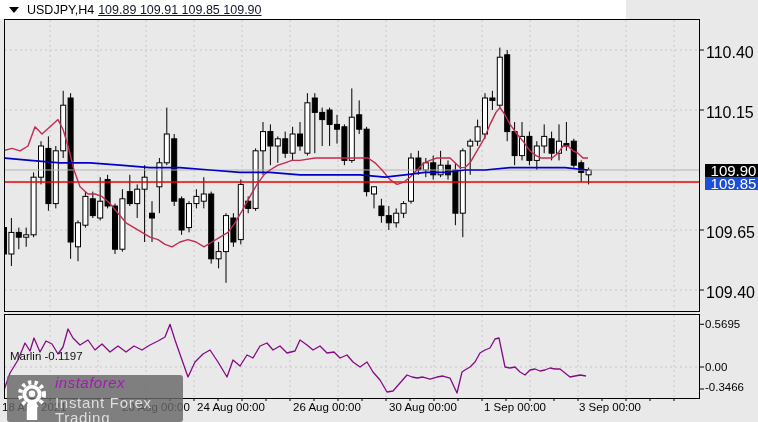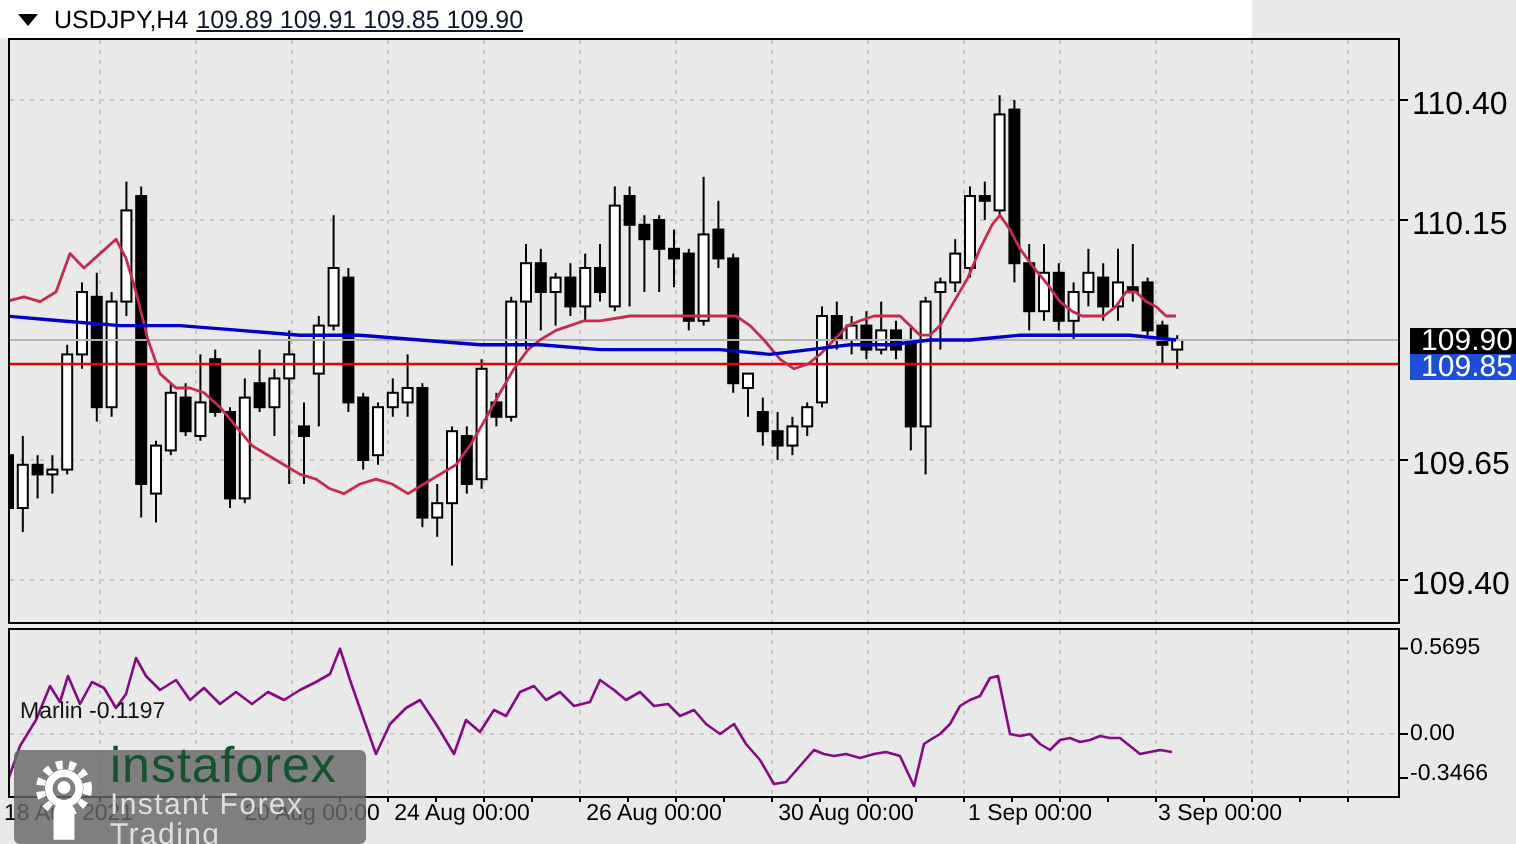--- a/index.html
+++ b/index.html
@@ -16,21 +16,21 @@
   .ilabel{position:absolute;left:705px;font-size:11.5px;color:#000;z-index:2;}
   .badge{position:absolute;left:705px;width:57px;height:13px;color:#fff;font-size:15px;
          line-height:13px;text-align:center;z-index:3;}
   .tlabel{position:absolute;top:401px;font-size:11.5px;color:#000;white-space:nowrap;z-index:2;}
   .center{transform:translateX(-50%);}
   .mlabel{position:absolute;left:10px;top:317px;font-size:11.5px;color:#111;z-index:2;margin-top:33px;}
   .wm{position:absolute;left:7px;top:375px;width:176px;height:47px;
       background:rgba(104,104,104,0.82);border-radius:3px;display:flex;align-items:center;z-index:5;}
   .wm-ico{margin:0 4px 0 6px;flex:0 0 auto;}
   .wm-text{display:flex;flex-direction:column;line-height:1;}
-  .brand{font-size:25px;color:#14532d;letter-spacing:.5px;line-height:22px;}
+  .brand{font-size:15px;color:#a21caf;letter-spacing:.5px;line-height:22px;font-style:italic;}
   .tag{font-size:15px;color:#dedede;letter-spacing:.7px;margin-top:1px;}
 </style>
 </head>
 <body>
 
 <div id="wrap">
 
   <div class="titlebar">
     <span class="tri"></span>
     <span class="sym">USDJPY,H4</span>

